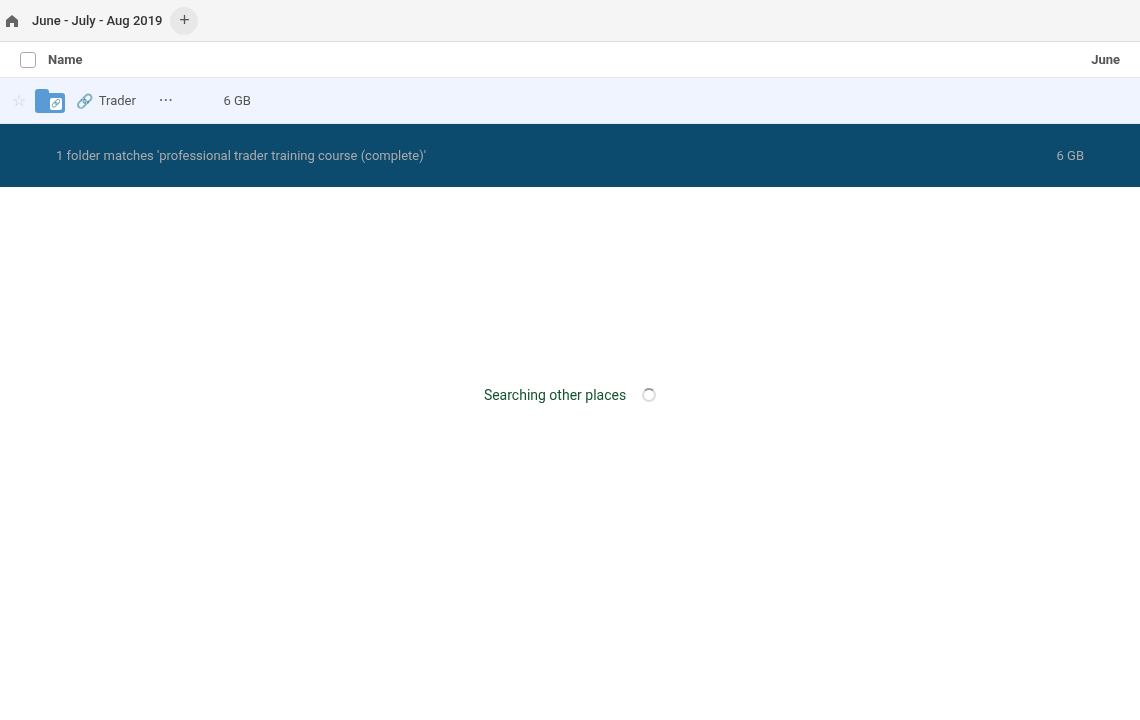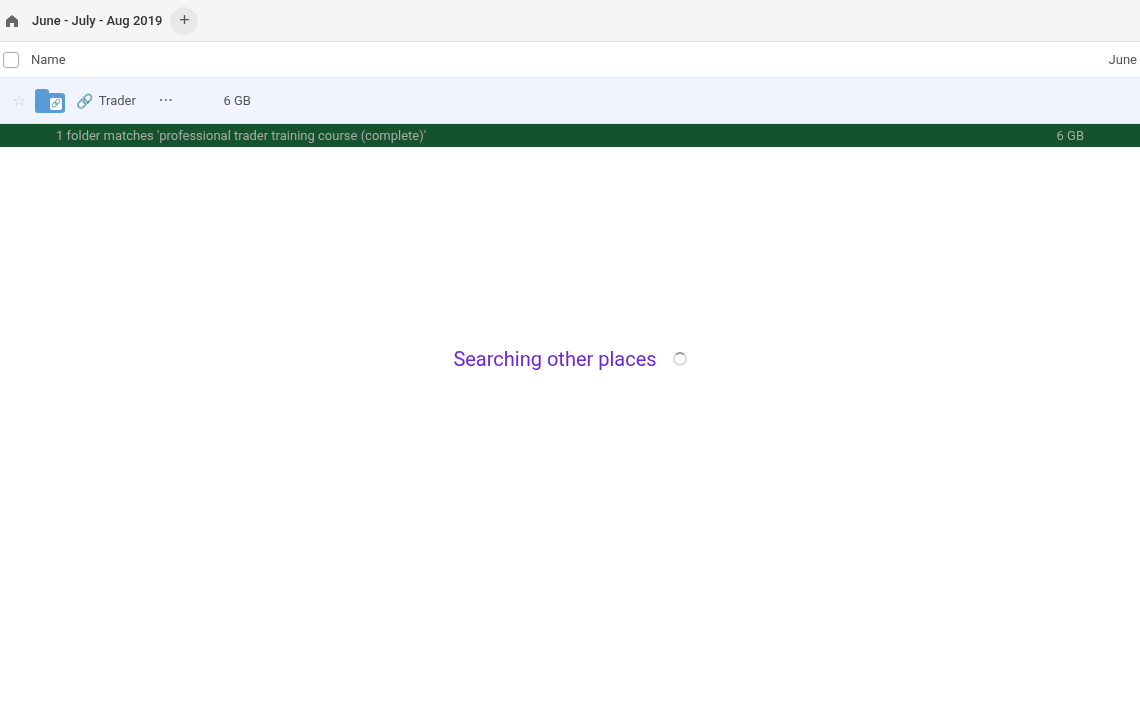--- a/index.html
+++ b/index.html
@@ -58,24 +58,25 @@
       color: #555;
       font-size: 18px;
       border: none;
       outline: none;
     }
 
     
     .column-header {
       display: flex;
       align-items: center;
-      padding: 0 3px;
+      padding: 0 20px;
       height: 36px;
       border-bottom: 1px solid #e8e8e8;
       background: #ffffff;
+      font-weight: bold;
     }
 
     .checkbox-area {
       display: flex;
       align-items: center;
       margin-right: 12px;
     }
 
     .checkbox {
       width: 16px;
@@ -210,22 +211,22 @@
       font-size: 13px;
       color: #555;
       width: 55px;
       text-align: right;
     }
 
     
     .search-result-row {
       display: flex;
       align-items: center;
-      padding: 4px 56px;
-      background: #14532d;
+      padding: 24px 56px;
+      background: #0c4a6e;
     }
 
     .search-result-text {
       font-size: 13px;
       color: #aaa;
       flex: 1;
     }
 
     .search-result-size {
       font-size: 13px;
@@ -237,22 +238,22 @@
     
     .searching-section {
       display: flex;
       flex-direction: column;
       align-items: center;
       justify-content: center;
       margin-top: 200px;
     }
 
     .searching-text {
-      font-size: 20px;
-      color: #6d28d9;
+      font-size: 14px;
+      color: #14532d;
       display: flex;
       align-items: center;
       gap: 16px;
     }
 
     .spinner {
       width: 14px;
       height: 14px;
       border: 2px solid #ddd;
       border-top-color: #999;

